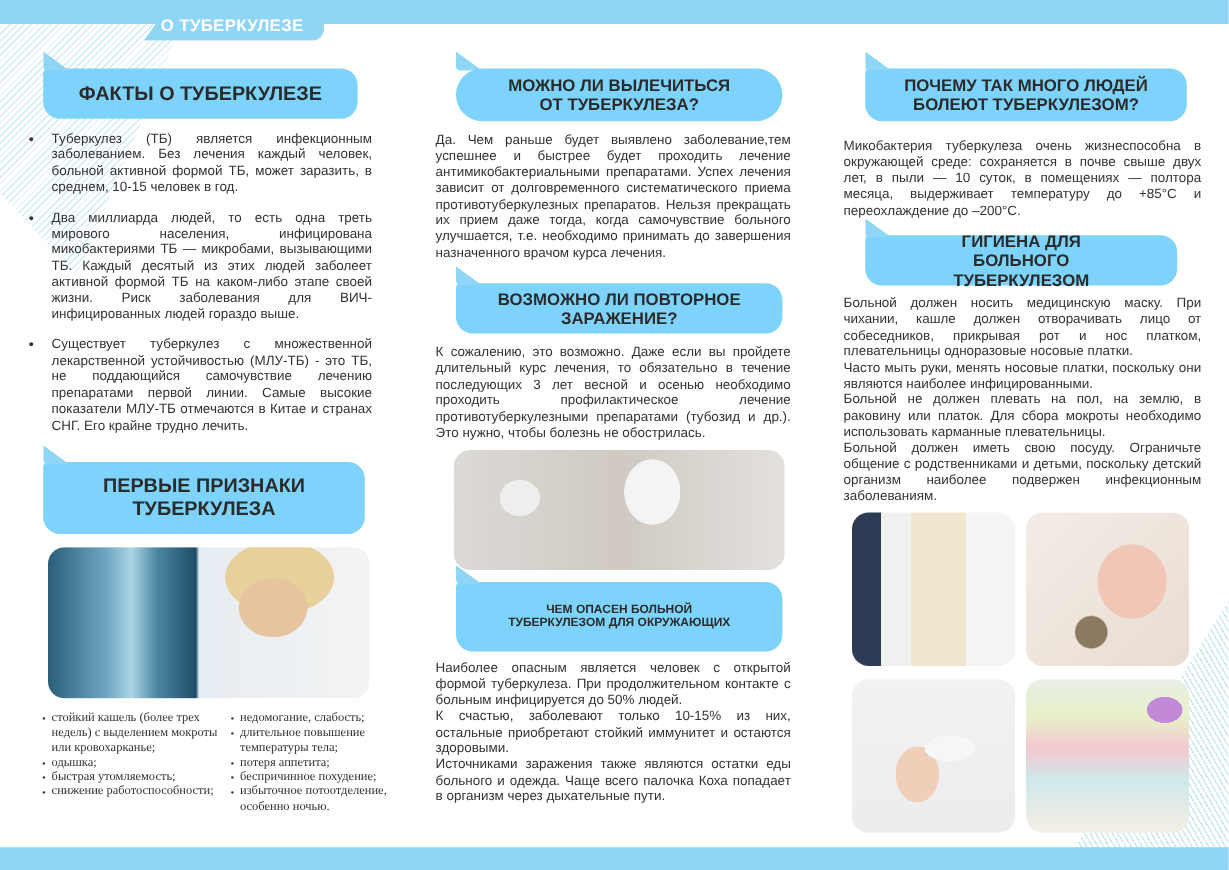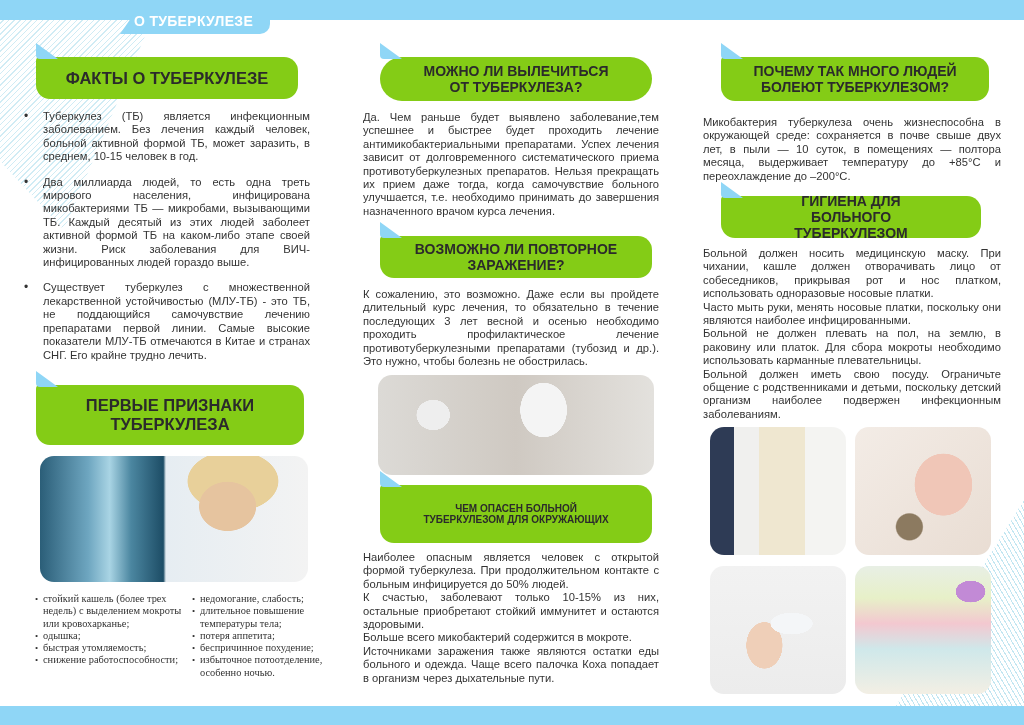--- a/index.html
+++ b/index.html
@@ -17,21 +17,21 @@
   .bottom-band { position: absolute; left: 0; top: 706px; width: 1024px; height: 19px; background: #8fd6f6; }
   .bottom-stripes { position: absolute; right: 0; top: 500px; width: 140px; height: 225px;
     background: repeating-linear-gradient(60deg, rgba(120,200,225,0.45) 0 1px, rgba(255,255,255,0) 1px 4px);
     clip-path: polygon(100% 0, 100% 100%, 0 100%); }
 
   .col { position: absolute; top: 0; }
   .col-left { left: 22px; width: 292px; }
   .col-mid { left: 363px; width: 296px; }
   .col-right { left: 703px; width: 300px; }
 
-  .head-box { position: absolute; background: #84cc16; border-radius: 4px 14px 14px 14px;
+  .head-box { position: absolute; background: #7dd3fc; border-radius: 4px 14px 14px 14px;
     display: flex; align-items: center; justify-content: center; text-align: center;
     font-weight: bold; color: #2b2b2b; line-height: 1.15; }
   .head-box::before { content: ""; position: absolute; left: 0; top: -14px; width: 22px; height: 16px;
     background: #8fd6f6; clip-path: polygon(0 0, 100% 100%, 0 100%); border-radius: 0 0 0 4px; }
 
   .para { position: absolute; font-size: 11.2px; line-height: 13.4px; color: #333; text-align: justify; }
   .bullets { position: absolute; list-style: none; font-size: 11.2px; line-height: 13.4px; color: #333; }
   .bullets li { position: relative; padding-left: 19px; text-align: justify; margin-bottom: 12px; }
   .bullets li::before { content: "•"; position: absolute; left: 0; top: 0; font-size: 12px; }
 
@@ -110,32 +110,31 @@
   <p class="para" style="left:0; top:288px; width:296px;">К сожалению, это возможно. Даже если вы пройдете длительный курс лечения, то обязательно в течение последующих 3 лет весной и осенью необходимо проходить профилактическое лечение противотуберкулезными препаратами (тубозид и др.). Это нужно, чтобы болезнь не обострилась.</p>
 
   <div class="photo ph-doctor" style="left:15px; top:375px; width:276px; height:100px;">
     
   </div>
 
   <div class="head-box" style="left:17px; top:485px; width:272px; height:58px; font-size:10px; padding:0 40px;">ЧЕМ ОПАСЕН БОЛЬНОЙ ТУБЕРКУЛЕЗОМ ДЛЯ ОКРУЖАЮЩИХ</div>
   <div class="para" style="left:0; top:551px; width:296px;">
     <p>Наиболее опасным является человек с открытой формой туберкулеза. При продолжительном контакте с больным инфицируется до 50% людей.</p>
     <p>К счастью, заболевают только 10-15% из них, остальные приобретают стойкий иммунитет и остаются здоровыми.</p>
-    <p>Больше всего микобактерий содержится в мокроте.</p>
     <p>Источниками заражения также являются остатки еды больного и одежда. Чаще всего палочка Коха попадает в организм через дыхательные пути.</p>
   </div>
 </div>
 
 <div class="col col-right">
   <div class="head-box" style="left:18px; top:57px; width:268px; height:44px; font-size:14px; padding:0 20px;">ПОЧЕМУ ТАК МНОГО ЛЮДЕЙ БОЛЕЮТ ТУБЕРКУЛЕЗОМ?</div>
   <p class="para" style="left:0; top:116px; width:298px;">Микобактерия туберкулеза очень жизнеспособна в окружающей среде: сохраняется в почве свыше двух лет, в пыли — 10 суток, в помещениях — полтора месяца, выдерживает температуру до +85°C и переохлаждение до –200°C.</p>
 
   <div class="head-box" style="left:18px; top:196px; width:260px; height:42px; font-size:14px; padding:0 40px;">ГИГИЕНА ДЛЯ БОЛЬНОГО ТУБЕРКУЛЕЗОМ</div>
   <div class="para" style="left:0; top:247px; width:298px;">
-    <p>Больной должен носить медицинскую маску. При чихании, кашле должен отворачивать лицо от собеседников, прикрывая рот и нос платком, использовать одноразовые носовые платки.</p>
+    <p>Больной должен носить медицинскую маску. При чихании, кашле должен отворачивать лицо от собеседников, прикрывая рот и нос платком, плевательницы одноразовые носовые платки.</p>
     <p>Часто мыть руки, менять носовые платки, поскольку они являются наиболее инфицированными.</p>
     <p>Больной не должен плевать на пол, на землю, в раковину или платок. Для сбора мокроты необходимо использовать карманные плевательницы.</p>
     <p>Больной должен иметь свою посуду. Ограничьте общение с родственниками и детьми, поскольку детский организм наиболее подвержен инфекционным заболеваниям.</p>
   </div>
 
   <div class="photo ph-masks" style="left:7px; top:427px; width:136px; height:128px;">
     
   </div>
   <div class="photo ph-hands" style="left:152px; top:427px; width:136px; height:128px;">
     

